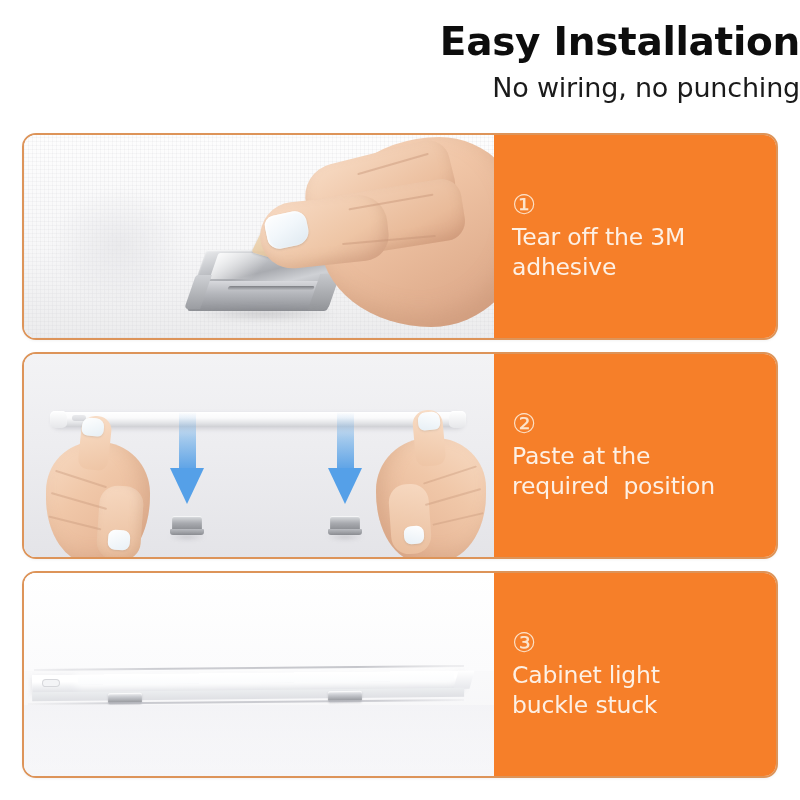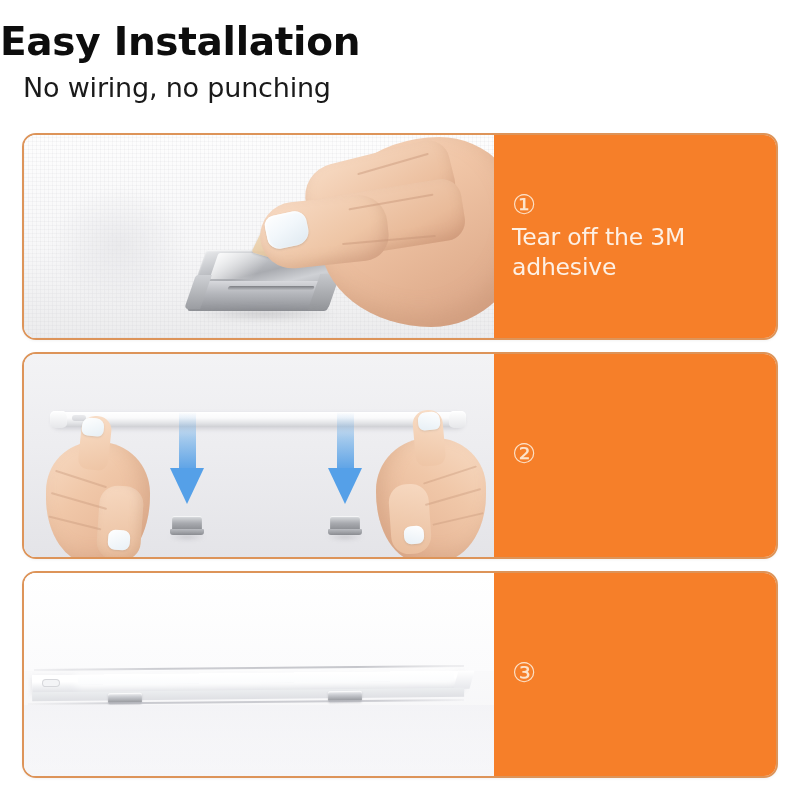--- a/index.html
+++ b/index.html
@@ -5,21 +5,21 @@
   * { margin:0; padding:0; box-sizing:border-box; }
   html,body { width:800px; height:800px; }
   body {
     background:#ffffff;
     font-family:"DejaVu Sans", sans-serif;
     overflow:hidden;
     position:relative;
   }
 
   
-  .header { width:100%; text-align:left; padding-top:22px; }
+  .header { width:100%; text-align:right; padding-top:22px; }
   .title {
     font-family:"DejaVu Sans", sans-serif;
     font-size:39px;
     font-weight:bold;
     color:#0d0d0d;
     letter-spacing:-0.3px;
     line-height:1.05;
   }
   .subtitle {
     font-family:"DejaVu Sans", sans-serif;
@@ -470,20 +470,22 @@
         <div class="nailT"></div>
         <div class="fmid"></div>
         <div class="nailB"></div>
         <div class="crs c1"></div>
         <div class="crs c2"></div>
         <div class="crs c3"></div>
       </div>
     </div>
     <div class="caption">
       <div class="step-num">②</div>
+      <div class="step-text">Paste at the
+required  position</div>
     </div>
   </div>
 
   <div class="panel">
     <div class="photo">
       <div class="p3-bg"></div>
       <div class="surface3"></div>
       <div class="edge3"></div>
 
       <div class="bar3">
@@ -493,16 +495,18 @@
         <div class="under"></div>
       </div>
 
       <div class="clip3 c3-one"></div>
       <div class="clip3 c3-two"></div>
       <div class="line3"></div>
       <div class="shade3"></div>
     </div>
     <div class="caption">
       <div class="step-num">③</div>
+      <div class="step-text">Cabinet light
+buckle stuck</div>
     </div>
   </div>
 
 </div>
 
 </body></html>

